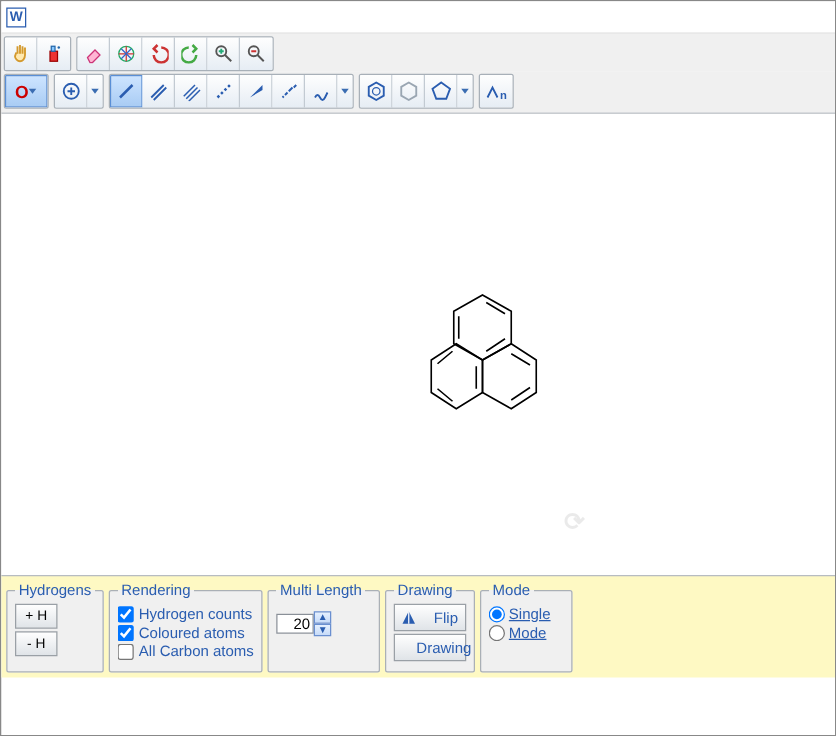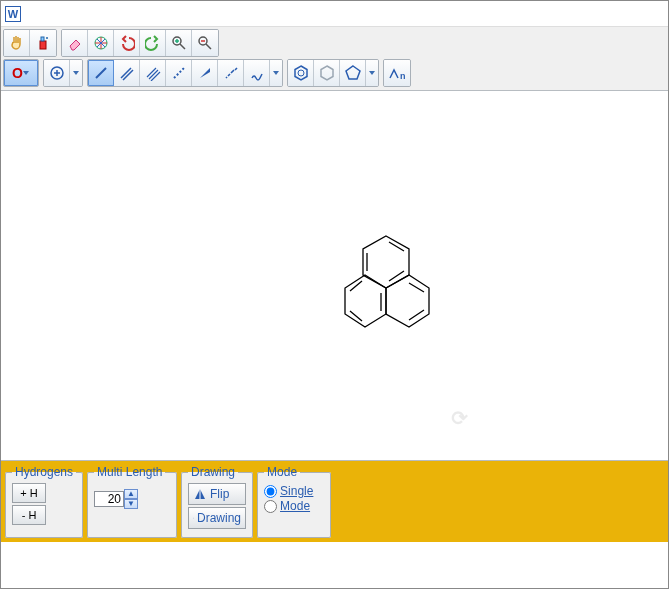--- a/index.html
+++ b/index.html
@@ -71,21 +71,21 @@
   .canvas-area {
     position: relative;
     background: #fff;
     height: 370px;
     border-top: 1px solid #b7bcc1;
   }
   .bottom-panel {
     display: flex;
     gap: 4px;
     padding: 4px;
-    background: #eab308;
+    background: #fef9c3;
     border-top: 1px solid #b7bcc1;
   }
   fieldset {
     border: 1px solid #aab0b6;
     border-radius: 2px;
     margin: 0;
     padding: 4px 6px 6px 6px;
     background: #f0f0f0;
     font-size: 12px;
   }
@@ -113,21 +113,21 @@
   .spin-btns { display:flex; flex-direction:column; }
   .spin-btns button {
     width:14px; height:10px; font-size:8px; line-height:6px;
     border:1px solid #6a8fd0; background:linear-gradient(#e5f0ff,#c7dbf8);
     padding:0; cursor:pointer; color:#2a5db0;
   }
   .flipbtn {
     width: 58px; height: 22px;
     background: linear-gradient(#fefefe,#e0e4e8);
     border:1px solid #9aa0a6; cursor:pointer;
-    display:flex; align-items:center; gap:3px; padding:0 4px;
+    display:flex; align-items:center; gap:13px; padding:0 4px;
     color:#2a5db0; font-size:12px; margin-bottom:2px;
   }
   .mode-row { display:flex; align-items:center; gap:3px; color:#2a5db0; font-size:12px; margin:1px 0;text-decoration:underline;}
   .mode-row input { margin:0; }
   
   .mol {
     position:absolute;
     left: 330px; top: 140px;
   }
   .watermark {
@@ -315,20 +315,35 @@
 <div class="bottom-panel">
 
   <fieldset style="width:72px;">
     <legend>Hydrogens</legend>
     <div class="hbtns">
       <button>+ H</button>
       <button>- H</button>
     </div>
   </fieldset>
 
+  <fieldset>
+    <legend>Rendering</legend>
+    <label class="chk-row">
+      <input type="checkbox" checked="" style="">
+      <span>Hydrogen counts</span>
+    </label>
+    <label class="chk-row">
+      <input type="checkbox" checked="" style="">
+      <span>Coloured atoms</span>
+    </label>
+    <label class="chk-row">
+      <input type="checkbox" style="">
+      <span>All Carbon atoms</span>
+    </label>
+  </fieldset>
 
   <fieldset style="width:90px;">
     <legend>Multi Length</legend>
     <div class="bondlen-wrap">
       <input type="text" value="20" style="">
       <div class="spin-btns">
         <button>▲</button>
         <button>▼</button>
       </div>
     </div>

